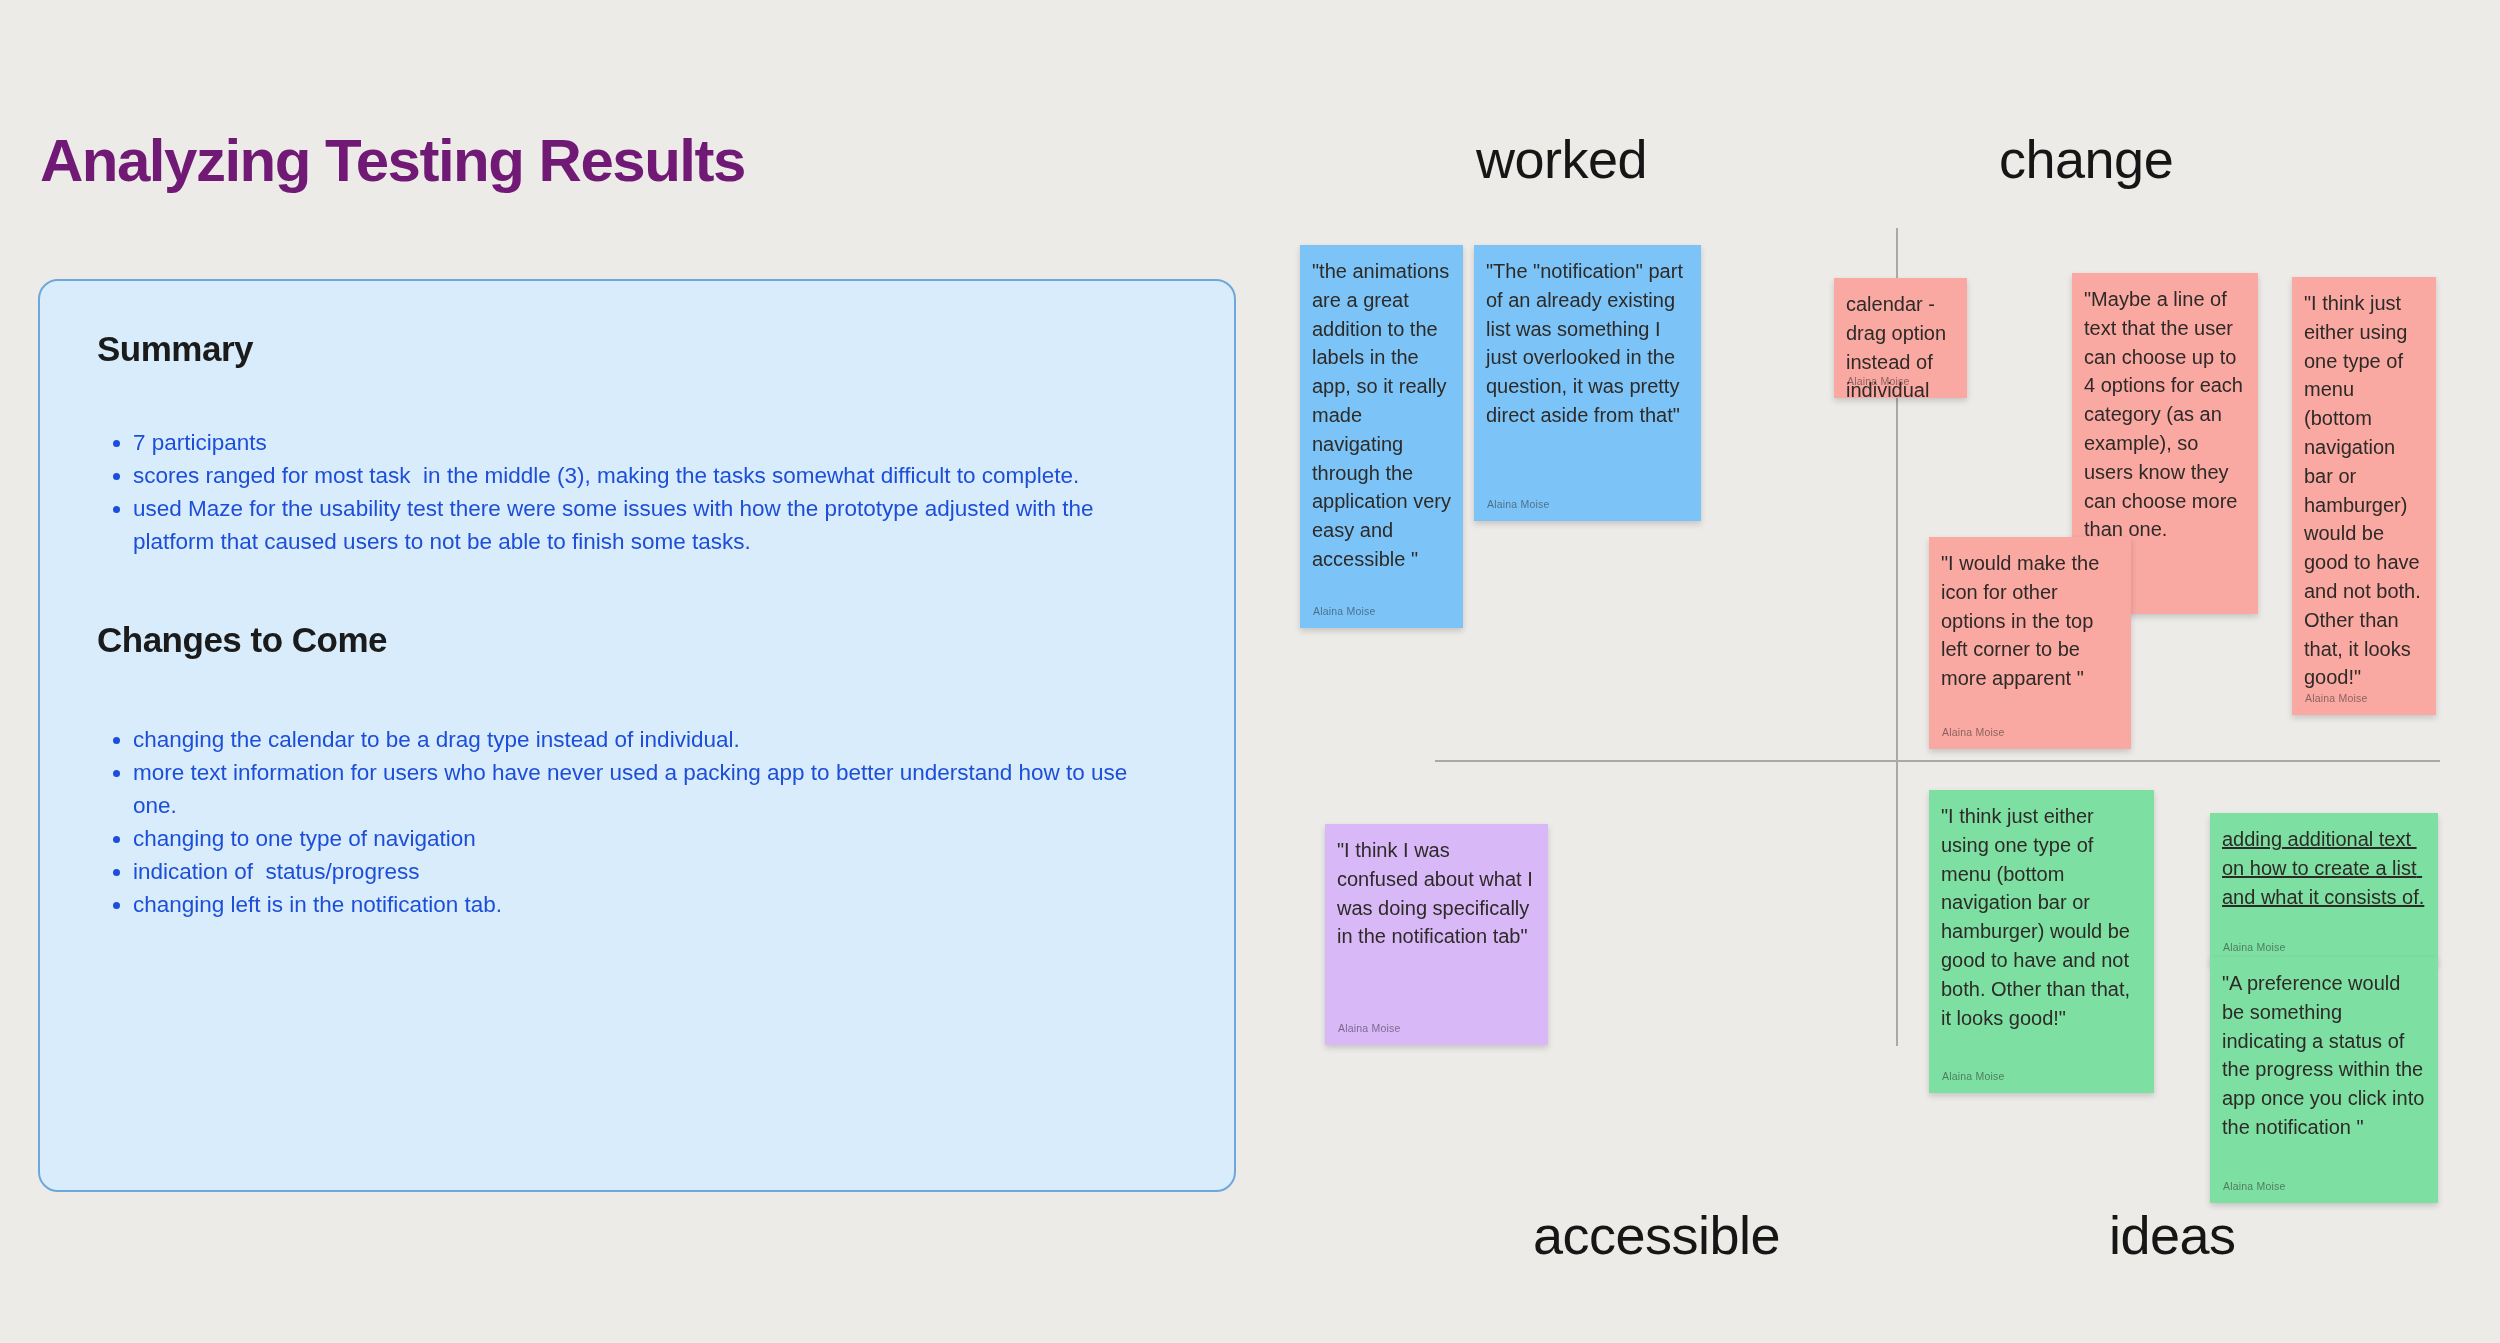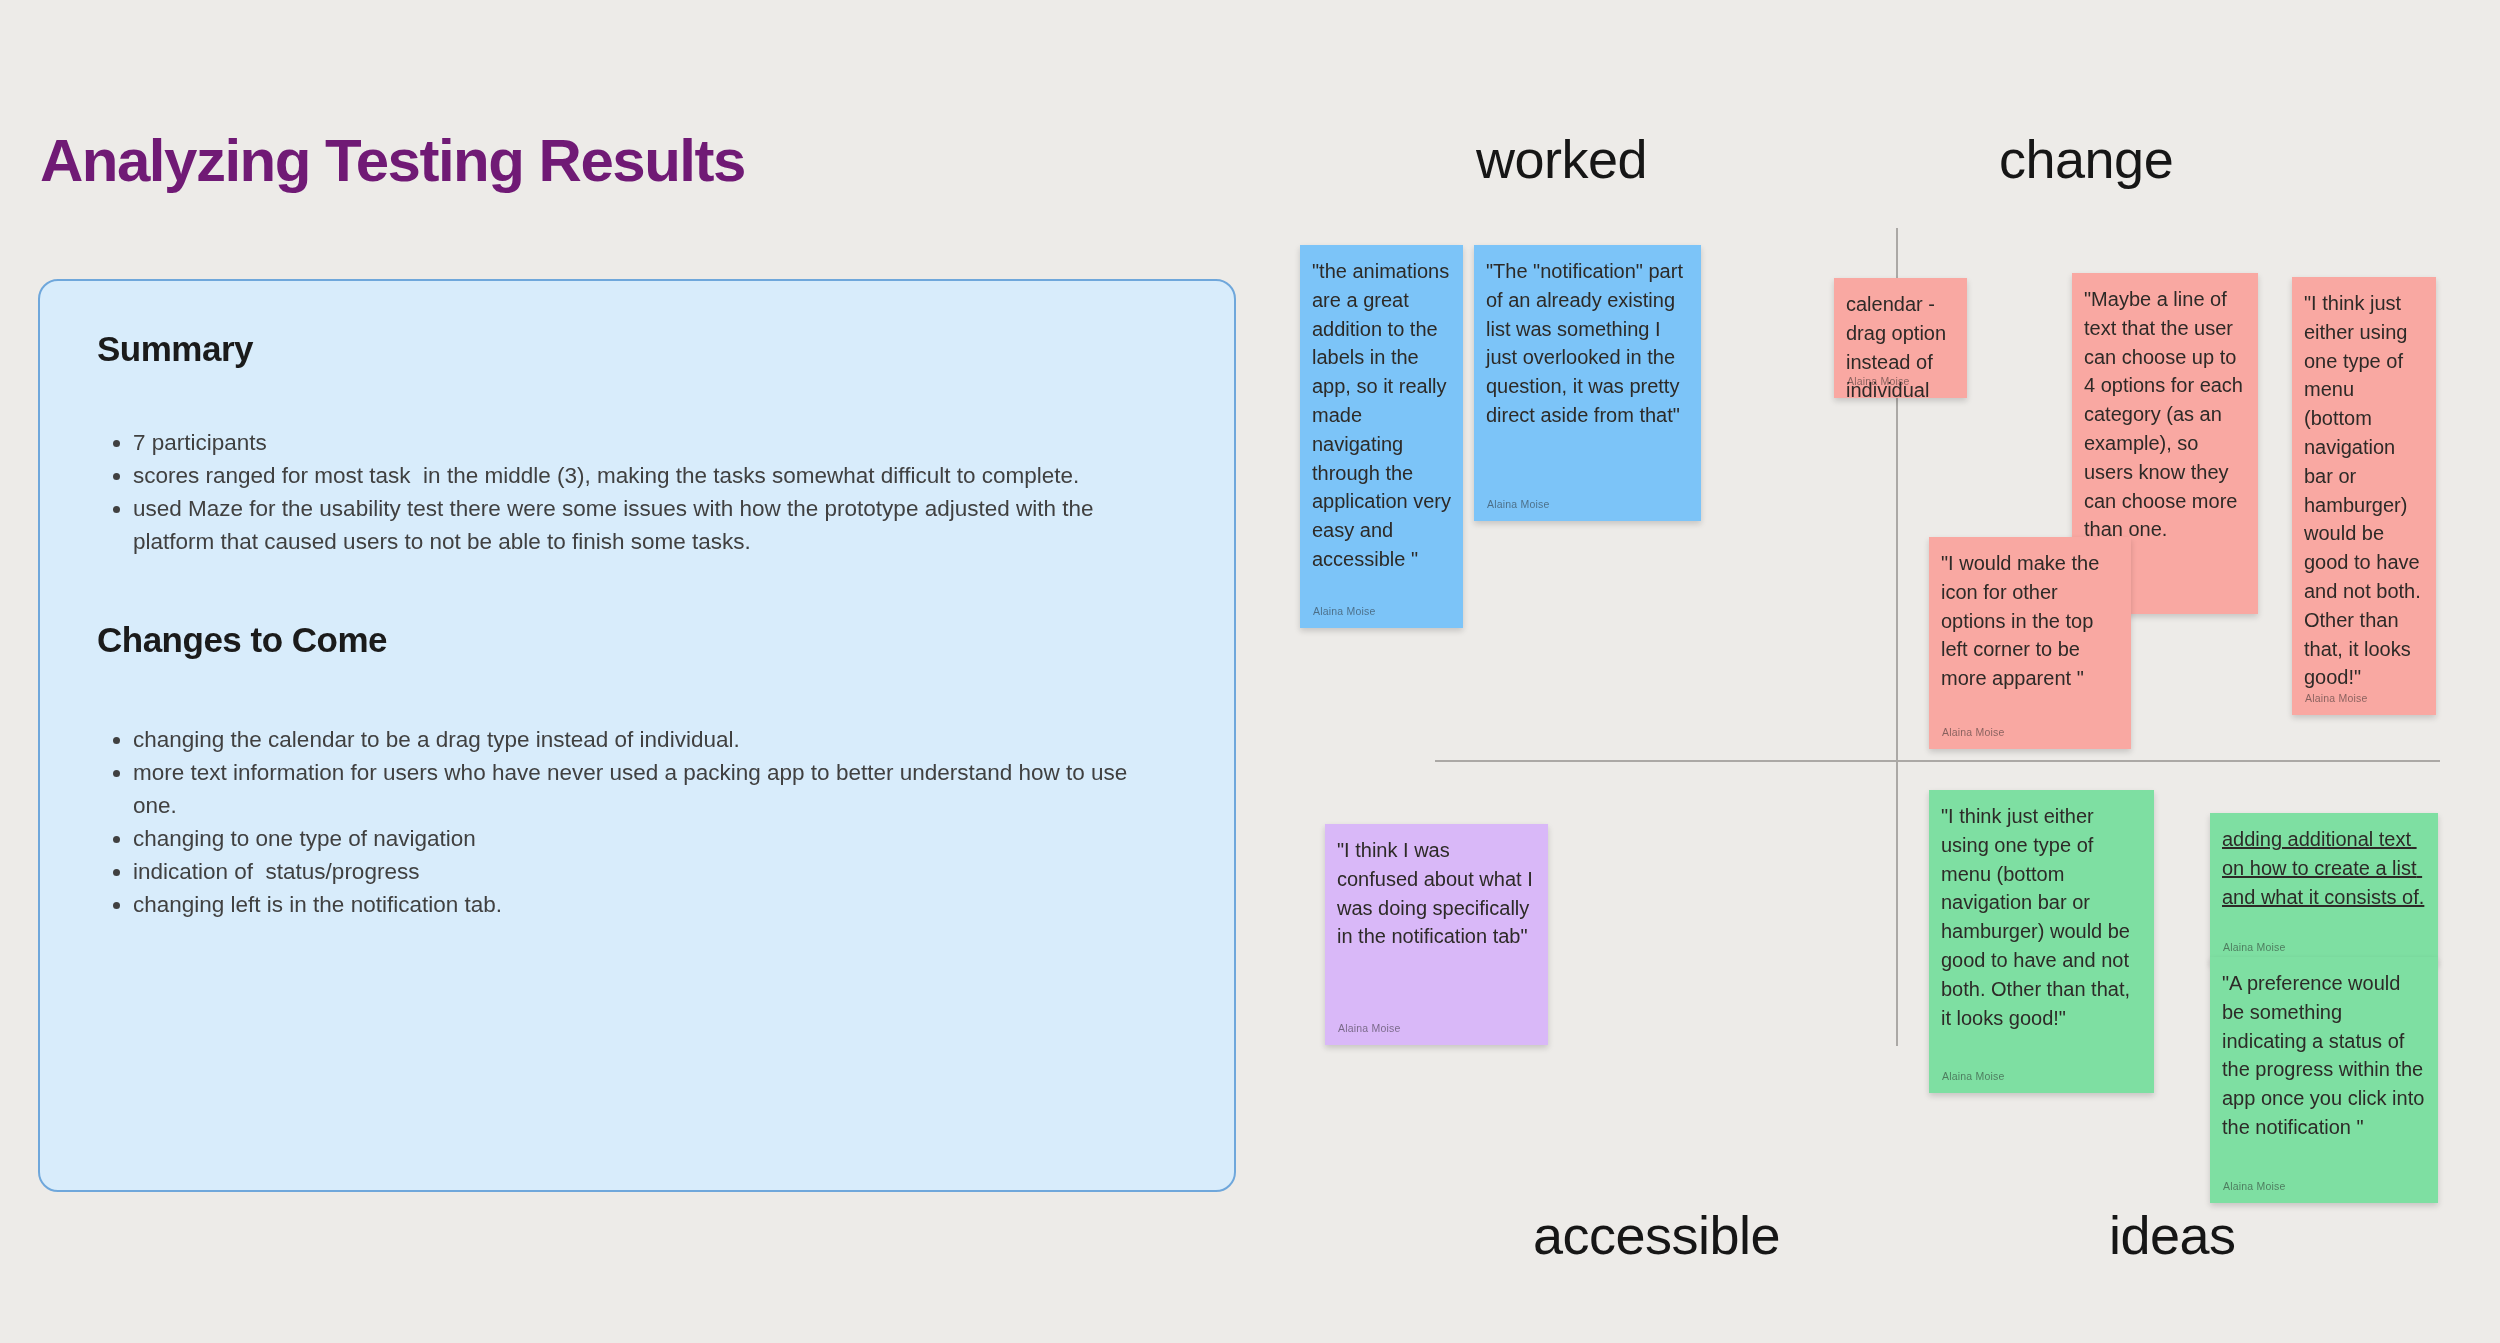--- a/index.html
+++ b/index.html
@@ -47,21 +47,21 @@
     font-weight: 700;
     color: #1B1B1B;
     letter-spacing: -0.5px;
   }
   .panel-heading.second { margin-top: 62px; }
   .panel-list {
     margin: 58px 0 0 0;
     padding: 0 0 0 36px;
     font-size: 22.5px;
     line-height: 1.46;
-    color: #404040;
+    color: #1d4ed8;
   }
   .panel-list.second { margin-top: 64px; }
   .panel-list li { white-space: pre-wrap; }
   
   .quad-label {
     position: absolute;
     font-size: 54px;
     font-weight: 400;
     color: #161616;
     letter-spacing: -0.5px;

